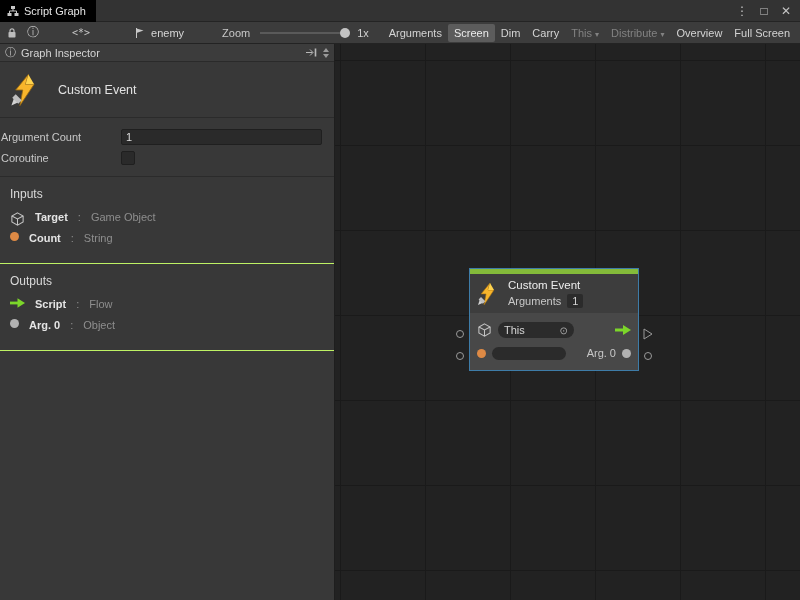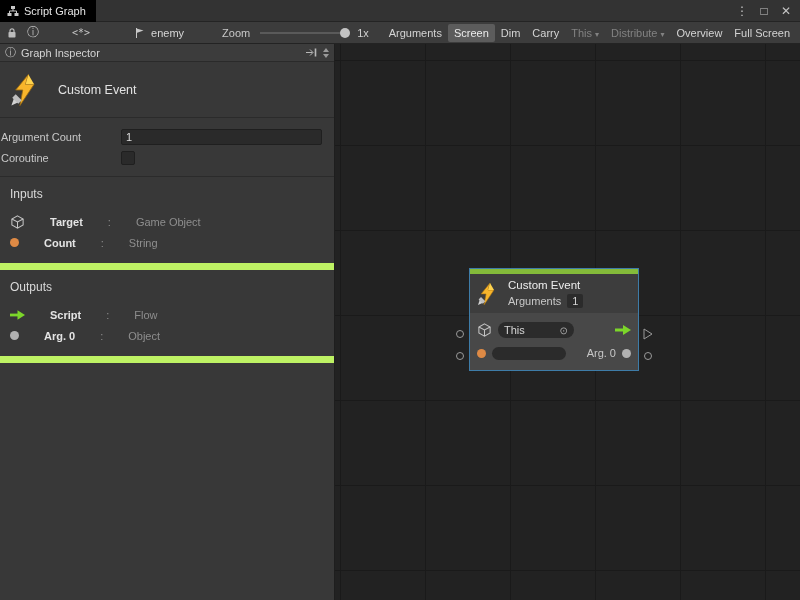--- a/index.html
+++ b/index.html
@@ -50,23 +50,23 @@
   .unit-title { font-size:12.5px; color:#E2E2E2; }
 
   .fields { padding:8px 12px 8px 1px; border-bottom:1px solid #2B2B2B; }
   .frow { display:flex; align-items:center; height:21px; }
   .flabel { width:120px; color:#C8C8C8; }
   .tfield { flex:1; height:16px; background:#2A2A2A; border:1px solid #1F1F1F;
     border-radius:2px; color:#DCDCDC; font-size:11px; padding:0 4px;
     font-family:"Liberation Sans", sans-serif; }
   .checkbox { width:14px; height:14px; background:#2A2A2A; border:1px solid #1F1F1F; border-radius:2px; }
 
-  .section { padding:8px 10px 10px; border-bottom:7px solid #bef264; }
+  .section { padding:8px 10px 10px; border-bottom:1px solid #bef264; }
   .sec-title { font-size:12px; color:#DADADA; margin:2px 0 10px; }
-  .pitem { display:flex; align-items:center; gap:25px; height:21px; }
+  .pitem { display:flex; align-items:flex-start; gap:10px; height:21px; }
   .pname { color:#E4E4E4; font-weight:bold; }
   .psep, .ptype { color:#8E8E8E; }
   .dot { width:9px; height:9px; border-radius:50%; display:inline-block; flex:0 0 auto; }
   .dot.orange { background:#DE8A45; }
   .dot.gray { background:#B2B2B2; }
 
   
   .canvas { flex:1; position:relative; background-color:#222222;
     background-image:
       linear-gradient(#1A1A1A 1px, transparent 1px),

